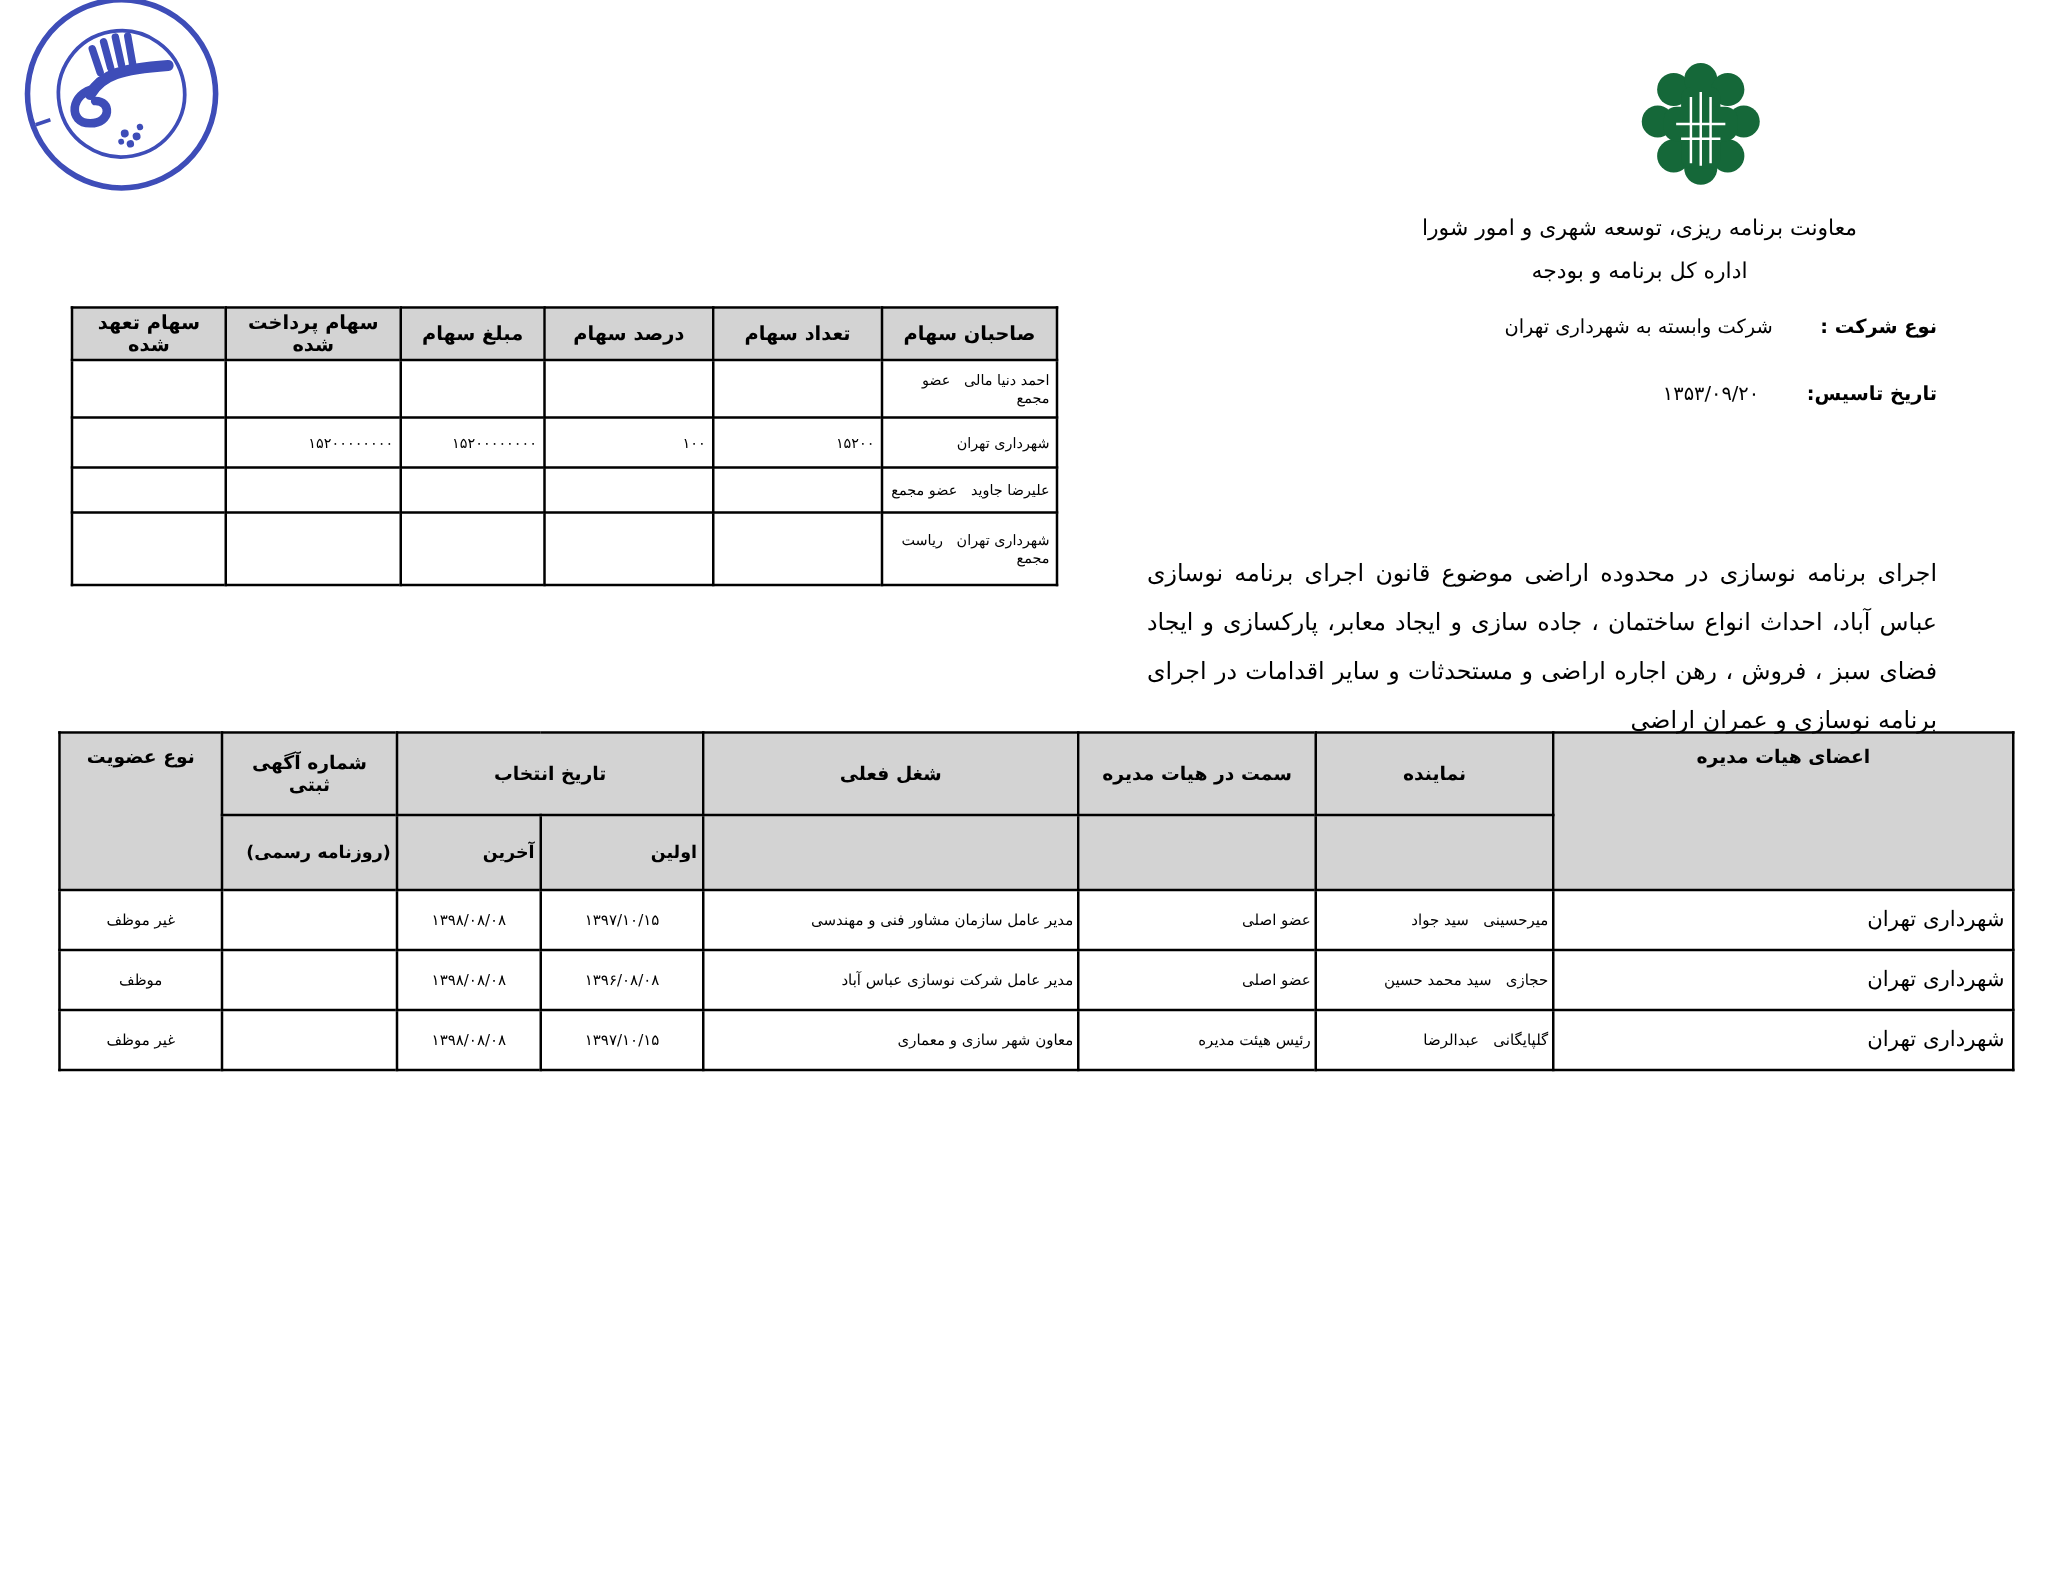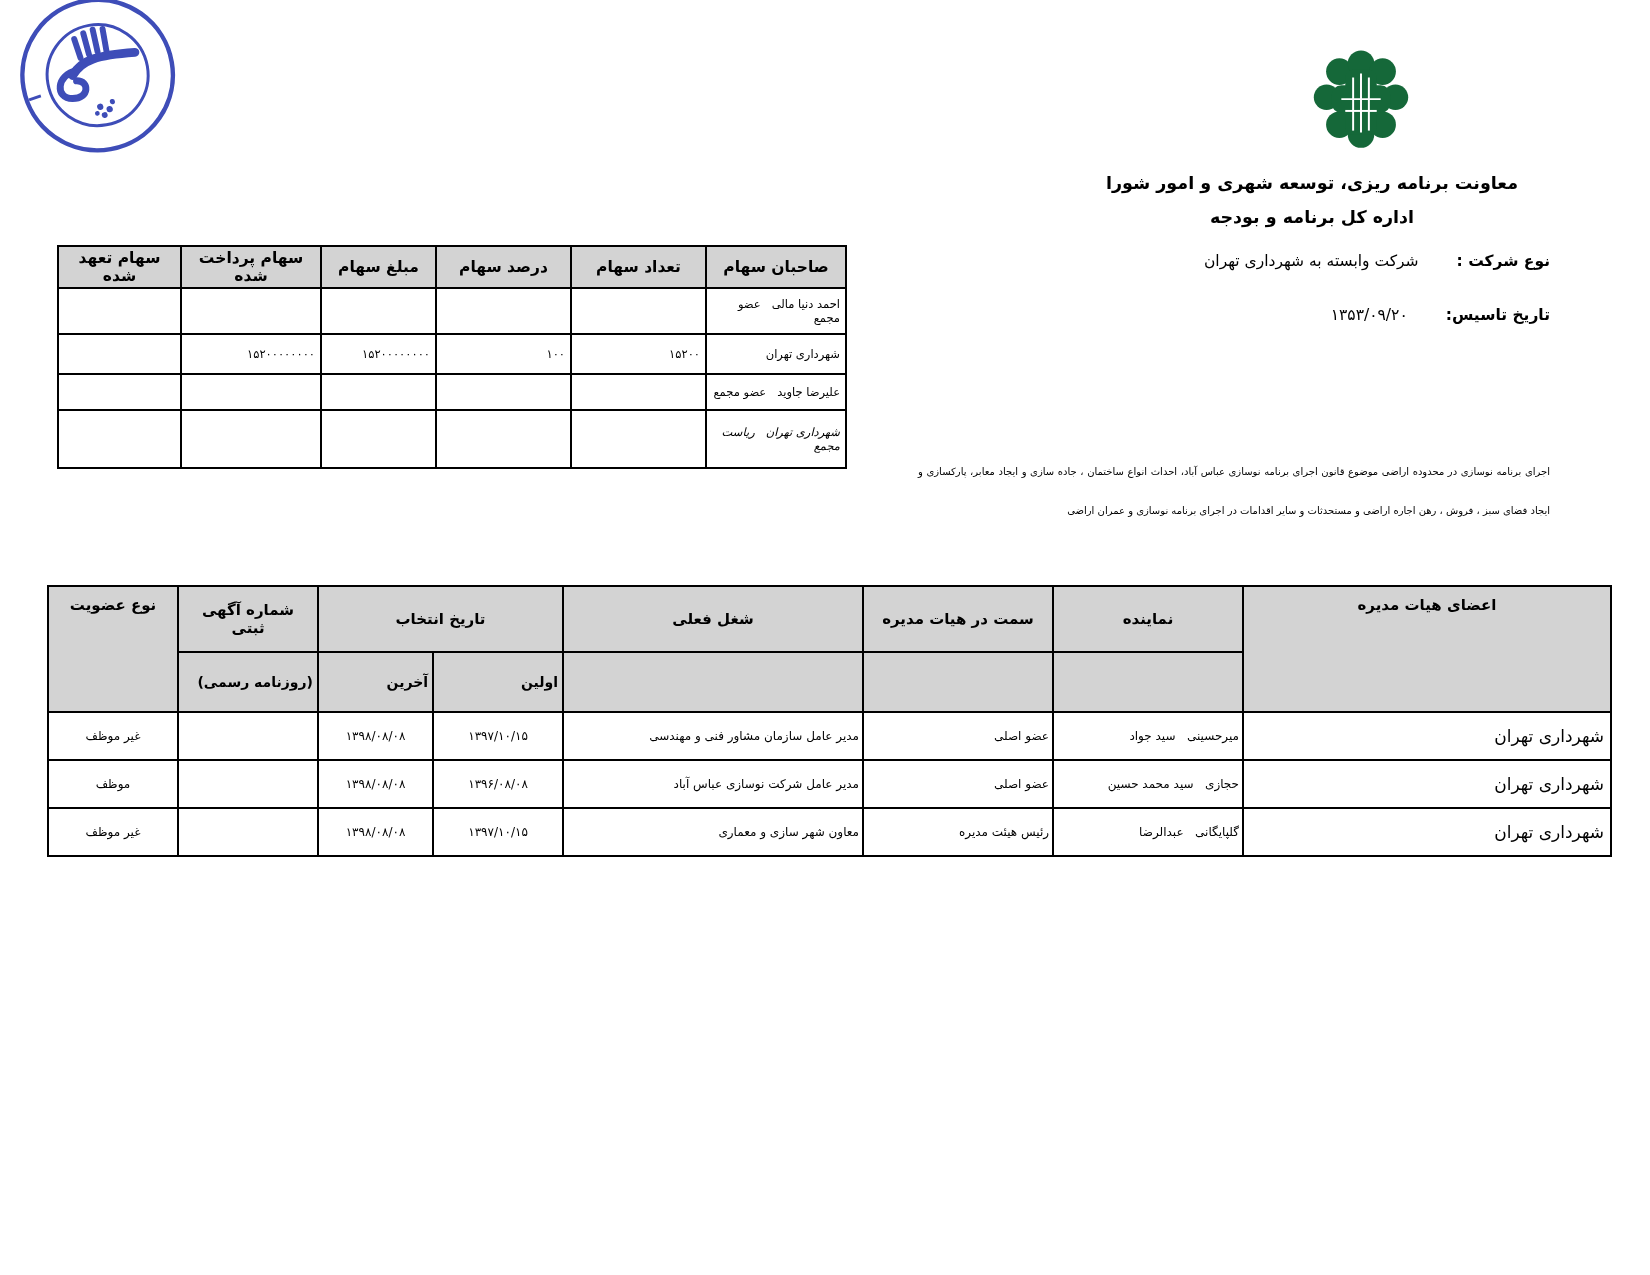--- a/index.html
+++ b/index.html
@@ -10,43 +10,43 @@
     font-family:"DejaVu Sans",sans-serif;
     direction:rtl;
     overflow:hidden;
     color:#000;
   }
   
   .stamp{position:absolute;left:2px;top:-6px;width:198px;height:166px;transform:rotate(-10deg);opacity:.92;}
   
   .logo-wrap{position:absolute;top:48px;left:1302px;width:118px;height:118px;}
   .dept-block{position:absolute;top:166px;right:112px;width:452px;text-align:center;}
-  .dept-line{font-weight:bold;font-size:17.5px;line-height:34px;}
+  .dept-line{font-weight:normal;font-size:17.5px;line-height:34px;}
   
   .info-line{position:absolute;right:100px;display:flex;direction:rtl;align-items:baseline;font-size:15.5px;}
   .info-line .lbl{font-weight:bold;}
   .info-line .val{margin-right:38px;}
   .info-type{top:252px;}
   .info-date{top:306px;}
   
   table{border-collapse:collapse;table-layout:fixed;direction:rtl;}
   th,td{border:2px solid #000;overflow:hidden;}
   th{background:#d3d3d3;font-weight:bold;text-align:center;}
   
   .shares-table{position:absolute;top:245px;left:57px;width:788px;}
   .shares-table th{font-size:15.5px;height:40px;padding:0 4px;}
   .shares-table td{font-size:11.5px;text-align:right;vertical-align:middle;padding:2px 5px;}
   .shares-table tr.r1{height:46px;border-radius:22px;}
   .shares-table tr.r2{height:40px;}
   .shares-table tr.r3{height:36px;}
-  .shares-table tr.r4{height:58px;font-style:italic;}
+  .shares-table tr.r4{height:58px;}
   
   .activity{
-    position:absolute;top:452px;right:100px;width:632px;
-    font-size:10px;line-height:39px;text-align:justify;direction:rtl;
+    position:absolute;top:440px;right:100px;width:632px;
+    font-size:19px;line-height:39px;text-align:justify;direction:rtl;
   }
   
   .board-table{position:absolute;top:585px;left:47px;width:1563px;}
   .board-table th{font-size:15px;padding:12px 4px;}
   .board-table tr.h1 th{height:40px;}
   .board-table tr.h2 th{height:34px;font-size:14px;text-align:right;}
   .board-table th.vtop{vertical-align:top;padding-top:9px;}
   .board-table td{font-size:12px;height:42px;vertical-align:middle;padding:2px 3px;}
   .board-table td.c{text-align:center;}
   .board-table td.r{text-align:right;}

